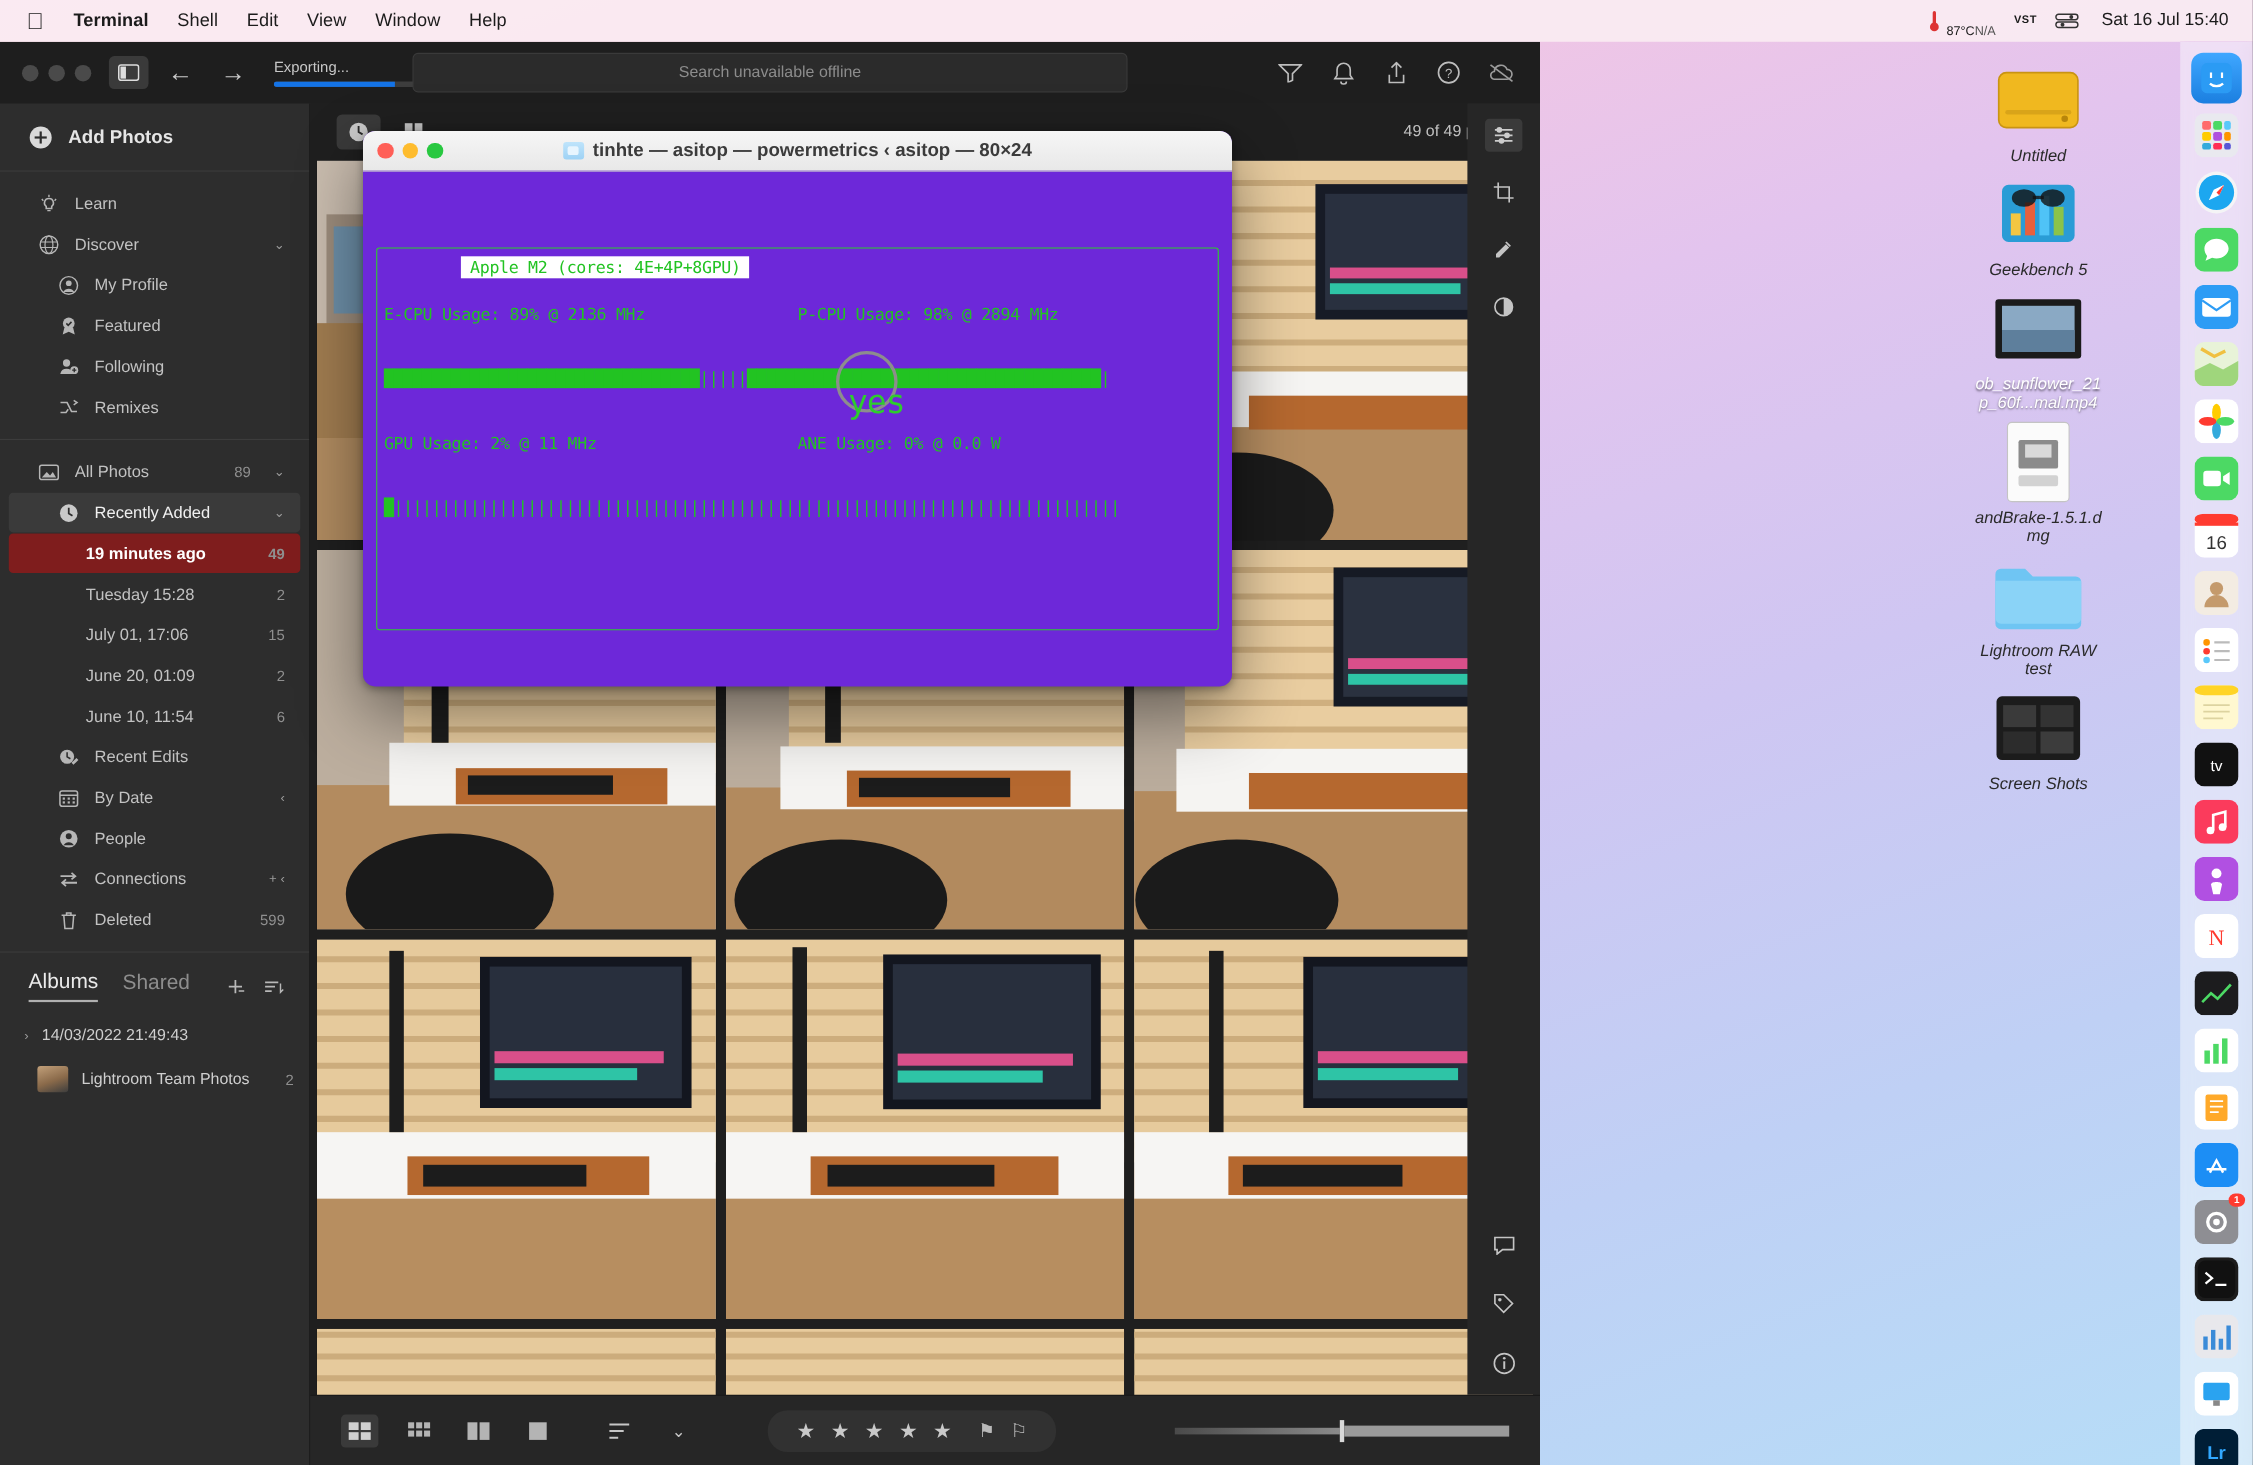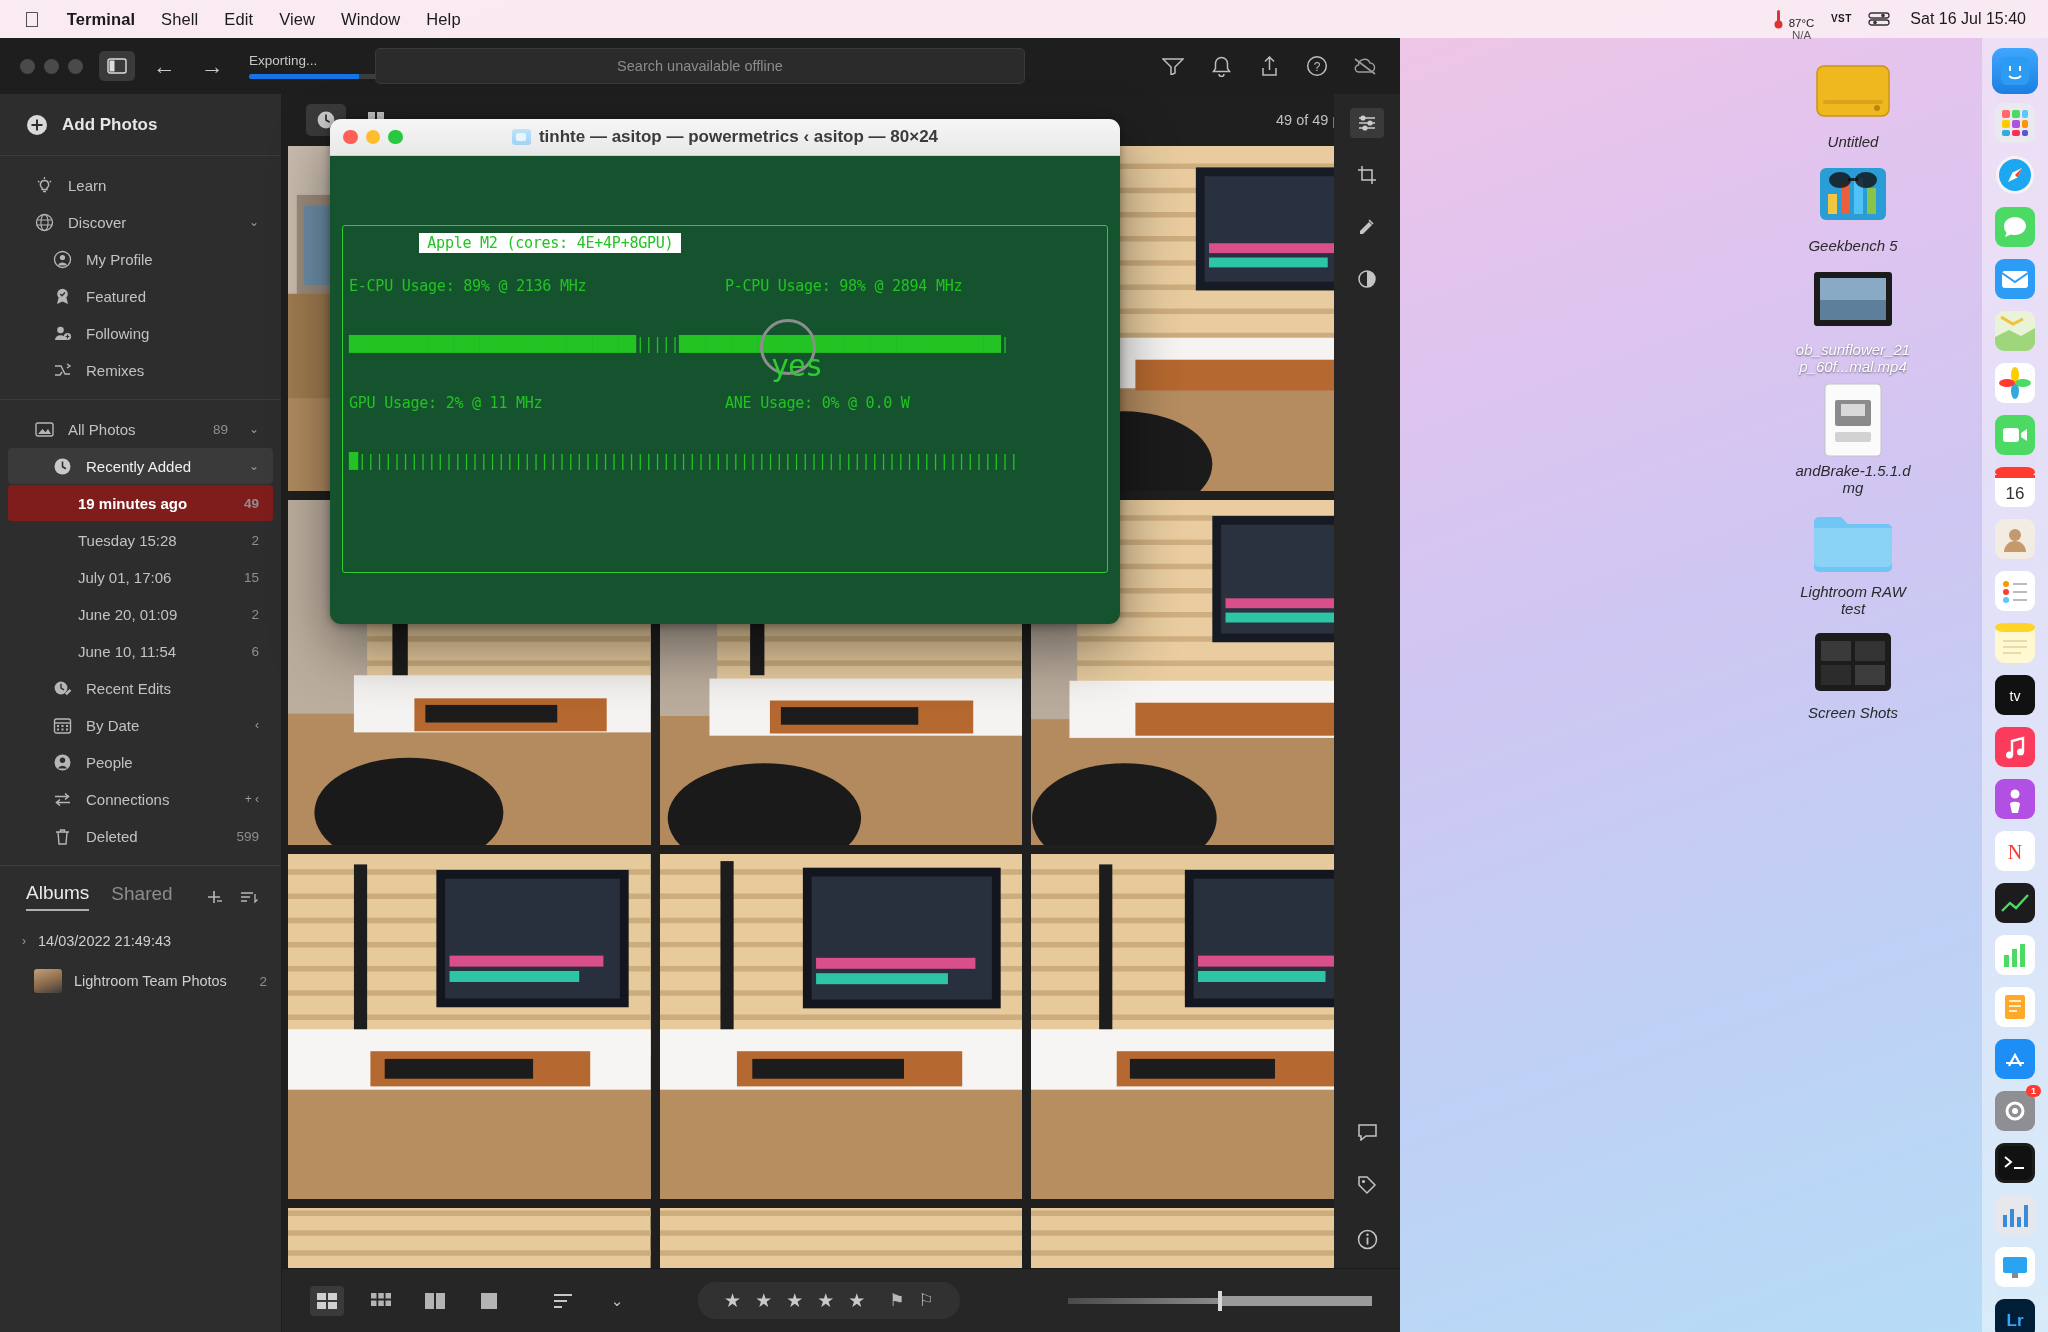--- a/index.html
+++ b/index.html
@@ -21,21 +21,21 @@
     position: absolute; top:0; left:0; width:2048px; height:38px;
     background: rgba(250,235,242,0.92);
     display:flex; align-items:center; padding:0 14px;
     font-size:17px; color:#1b1b1b; z-index:60;
   }
   .mb-apple { font-size:21px; padding:0 14px 0 10px; line-height:1; }
   .mb-item { padding:0 13px; font-size:16.5px; letter-spacing:.1px; }
   .mb-item.bold { font-weight:bold; }
   .mb-right { margin-left:auto; display:flex; align-items:center; gap:16px; padding-right:8px; }
   .mb-temp { display:flex; align-items:center; gap:5px; font-size:11.5px; line-height:1.05; }
-  .mb-temp .tcol { display:flex; flex-direction:column; align-items:center;margin-top:20px; }
+  .mb-temp .tcol { display:flex; flex-direction:row; align-items:flex-start;margin-top:20px; }
   .mb-ico { width:22px; height:22px; display:flex; align-items:center; justify-content:center; }
   .mb-clock { font-size:16px; padding-left:4px; }
   .vst { font-size:10px; font-weight:bold; line-height:1.0; text-align:center;
          border:0; letter-spacing:.5px; }
 
   
   .lr {
     position:absolute; left:0; top:38px; width:1400px; height:1294px;
     background:#262626; overflow:hidden; z-index:20;
   }
@@ -118,21 +118,21 @@
            display:flex; gap:14px; align-items:center; color:#c9c9c9; font-size:19px; }
   .flagbtns { display:flex; gap:14px; color:#b9b9b9; font-size:17px; margin-left:10px; }
   .zoom-slider { margin-left:auto; display:flex; align-items:center; gap:0; }
   .zs-track { width:150px; height:6px; background:linear-gradient(to right,#4a4a4a,#8a8a8a); }
   .zs-knob { width:4px; height:20px; background:#d8d8d8; }
   .zs-track2 { width:150px; height:10px; background:#9a9a9a; }
 
   
   .term {
     position:absolute; left:330px; top:119px; width:790px; height:505px;
-    background:#14532d; border-radius:11px; overflow:hidden; z-index:40;
+    background:#6d28d9; border-radius:11px; overflow:hidden; z-index:40;
     box-shadow:0 24px 60px rgba(0,0,0,.45), 0 2px 8px rgba(0,0,0,.35);
   }
   .term-title {
     height:37px; background:linear-gradient(#f6f6f6,#e8e8e8);
     border-bottom:1px solid #cfcfcf; display:flex; align-items:center;
     padding:0 13px; position:relative;
   }
   .tt-lights { display:flex; gap:8px; }
   .tt-l { width:14.5px;height:14.5px;border-radius:50%; }
   .tt-red{background:#ff5f57;} .tt-yel{background:#febc2e;} .tt-grn{background:#28c840;}

